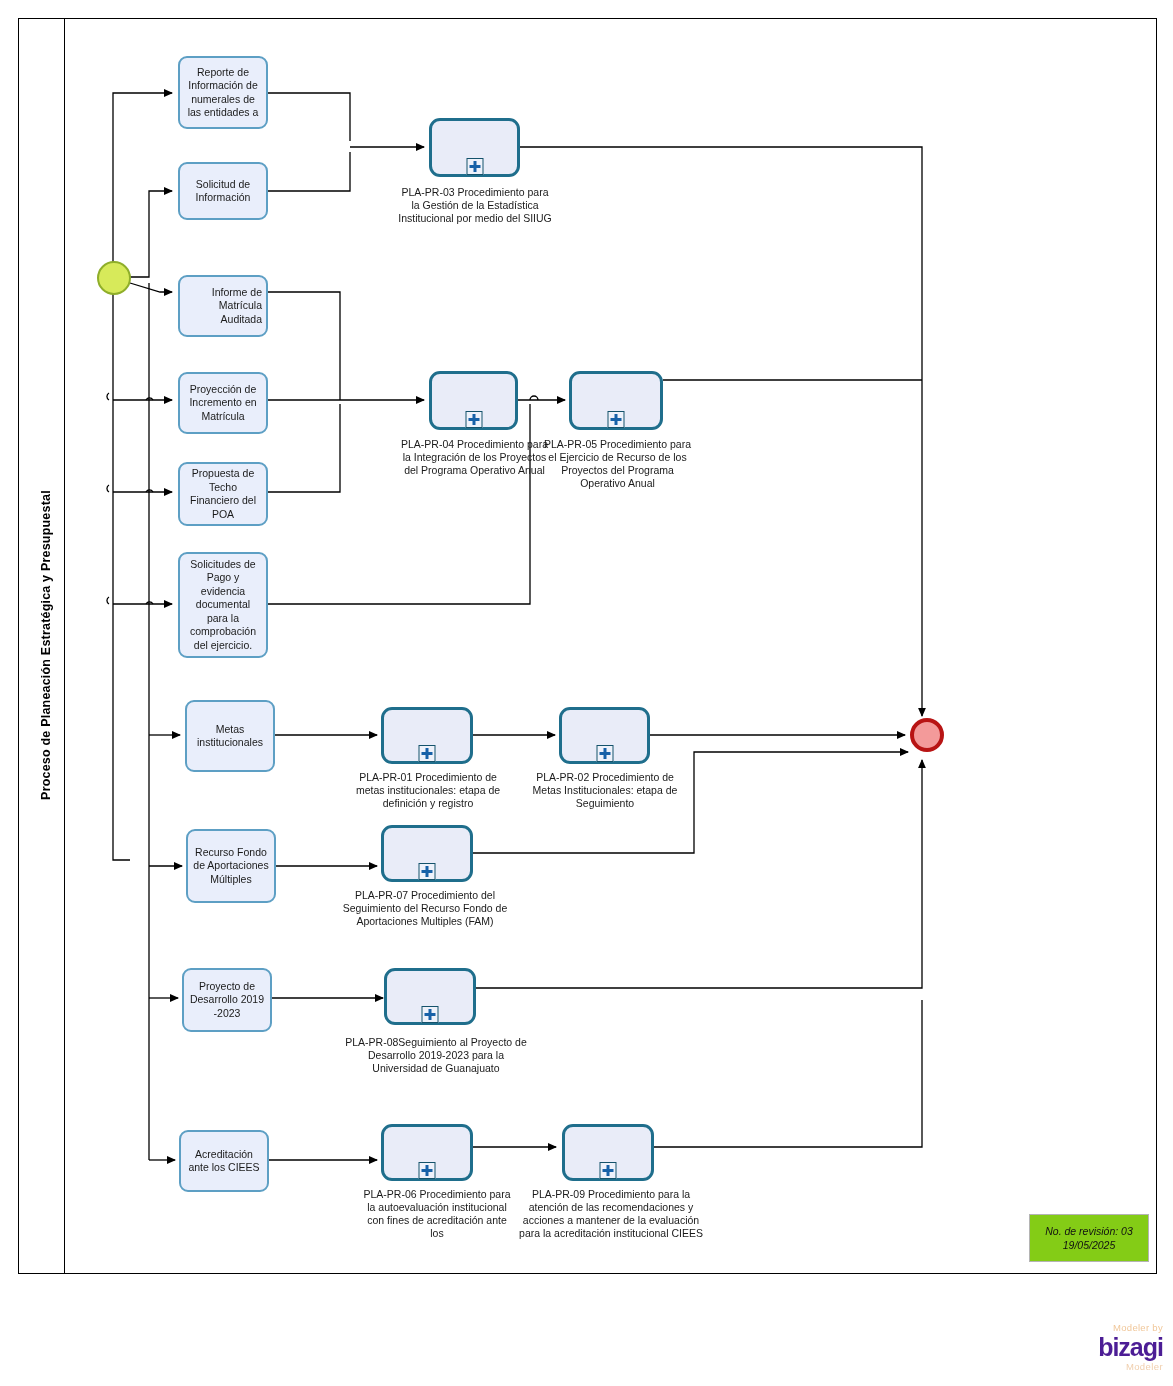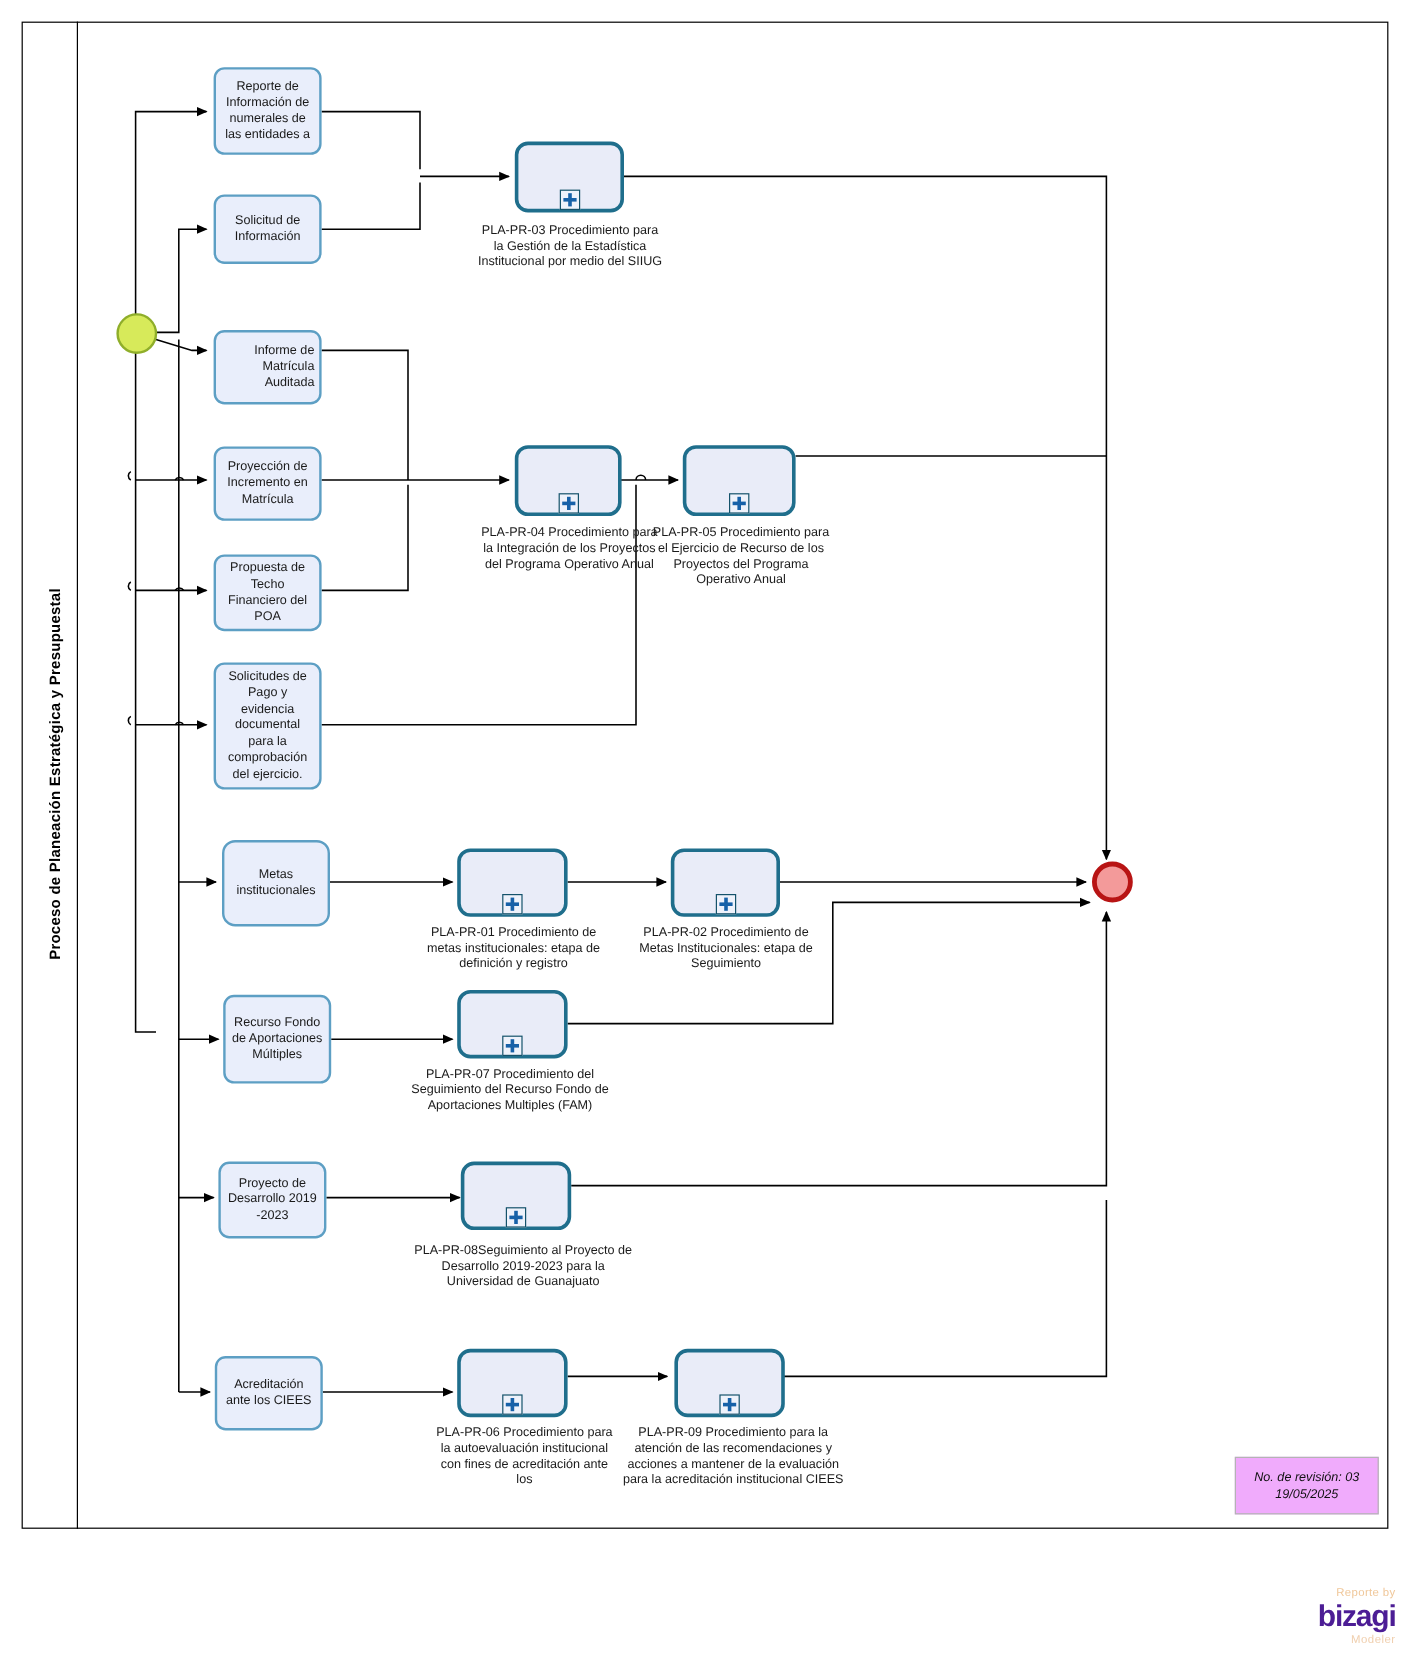--- a/index.html
+++ b/index.html
@@ -34,21 +34,21 @@
   .task .plus{position:absolute;left:50%;bottom:-1px;transform:translateX(-50%);
         width:17px;height:17px;border:1.5px solid #14526b;background:#eef2fb;box-sizing:border-box;
         display:flex;align-items:center;justify-content:center;}
   .task .plus i{display:block;position:relative;width:11px;height:11px;}
   .task .plus i:before,.task .plus i:after{content:"";position:absolute;background:#1761a8;}
   .task .plus i:before{left:4px;top:0;width:3px;height:11px;}
   .task .plus i:after{top:4px;left:0;height:3px;width:11px;}
   .tlabel{position:absolute;text-align:center;font-size:10.5px;line-height:13px;color:#1a1a1a;}
 
   
-  .revbox{position:absolute;background:#f0abfc;border:1px solid #b4b4b4;
+  .revbox{position:absolute;background:#84cc16;border:1px solid #b4b4b4;
         display:flex;flex-direction:column;align-items:center;justify-content:center;
         font-style:italic;font-size:10.5px;line-height:14px;color:#111;}
 
   
   .bz{position:absolute;right:10px;bottom:14px;width:140px;text-align:right;}
   .bz .pw{font-size:9.5px;color:#f0c79a;letter-spacing:.3px;}
   .bz .nm{font-size:25px;color:#4c1d95;line-height:28px;letter-spacing:-1px;font-weight:bold;}
   .bz .md{font-size:9.5px;color:#f0cfae;letter-spacing:.4px;}
 </style>
 </head>
@@ -138,21 +138,21 @@
 
   <div class="ev ev-start" style="left:97px;top:261px;"></div>
   <div class="ev ev-end" style="left:910px;top:718px;"></div>
 
   <div class="dobj" style="left:178px;top:56px;width:90px;height:73px;">Reporte de Información de numerales de las entidades a</div>
   <div class="dobj" style="left:178px;top:162px;width:90px;height:58px;">Solicitud de Información</div>
   <div class="dobj" style="left:178px;top:275px;width:90px;height:62px;text-align:right;">Informe de Matrícula Auditada</div>
   <div class="dobj" style="left:178px;top:372px;width:90px;height:62px;">Proyección de Incremento en Matrícula</div>
   <div class="dobj" style="left:178px;top:462px;width:90px;height:64px;">Propuesta de Techo Financiero del POA</div>
   <div class="dobj" style="left:178px;top:552px;width:90px;height:106px;">Solicitudes de Pago y evidencia documental para la comprobación del ejercicio.</div>
-  <div class="dobj" style="left:185px;top:700px;width:90px;height:72px;border-radius:11px;">Metas institucionales</div>
+  <div class="dobj" style="left:185px;top:700px;width:90px;height:72px;">Metas institucionales</div>
   <div class="dobj" style="left:186px;top:829px;width:90px;height:74px;">Recurso Fondo de Aportaciones Múltiples</div>
   <div class="dobj" style="left:182px;top:968px;width:90px;height:64px;">Proyecto de Desarrollo 2019 -2023</div>
   <div class="dobj" style="left:179px;top:1130px;width:90px;height:62px;">Acreditación ante los CIEES</div>
 
   <div class="task" style="left:429px;top:118px;width:91px;height:59px;">
     <span class="plus">
         <i></i>
       </span>
   </div>
   <div class="tlabel" style="left:396px;top:186px;width:158px;">PLA-PR-03
@@ -217,18 +217,18 @@
       </span>
   </div>
   <div class="tlabel" style="left:515px;top:1188px;width:192px;">PLA-PR-09 Procedimiento para la atención de las recomendaciones y acciones a mantener de la evaluación para la acreditación institucional CIEES</div>
 
   <div class="revbox" style="left:1029px;top:1214px;width:118px;height:46px;">
     <span>No. de revisión: 03</span>
     <span>19/05/2025</span>
   </div>
 
   <div class="bz">
-    <div class="pw">Reporte by</div>
+    <div class="pw">Modeler by</div>
     <div class="nm">bizagi</div>
     <div class="md">Modeler</div>
   </div>
 
 </div>
 
 </body></html>

